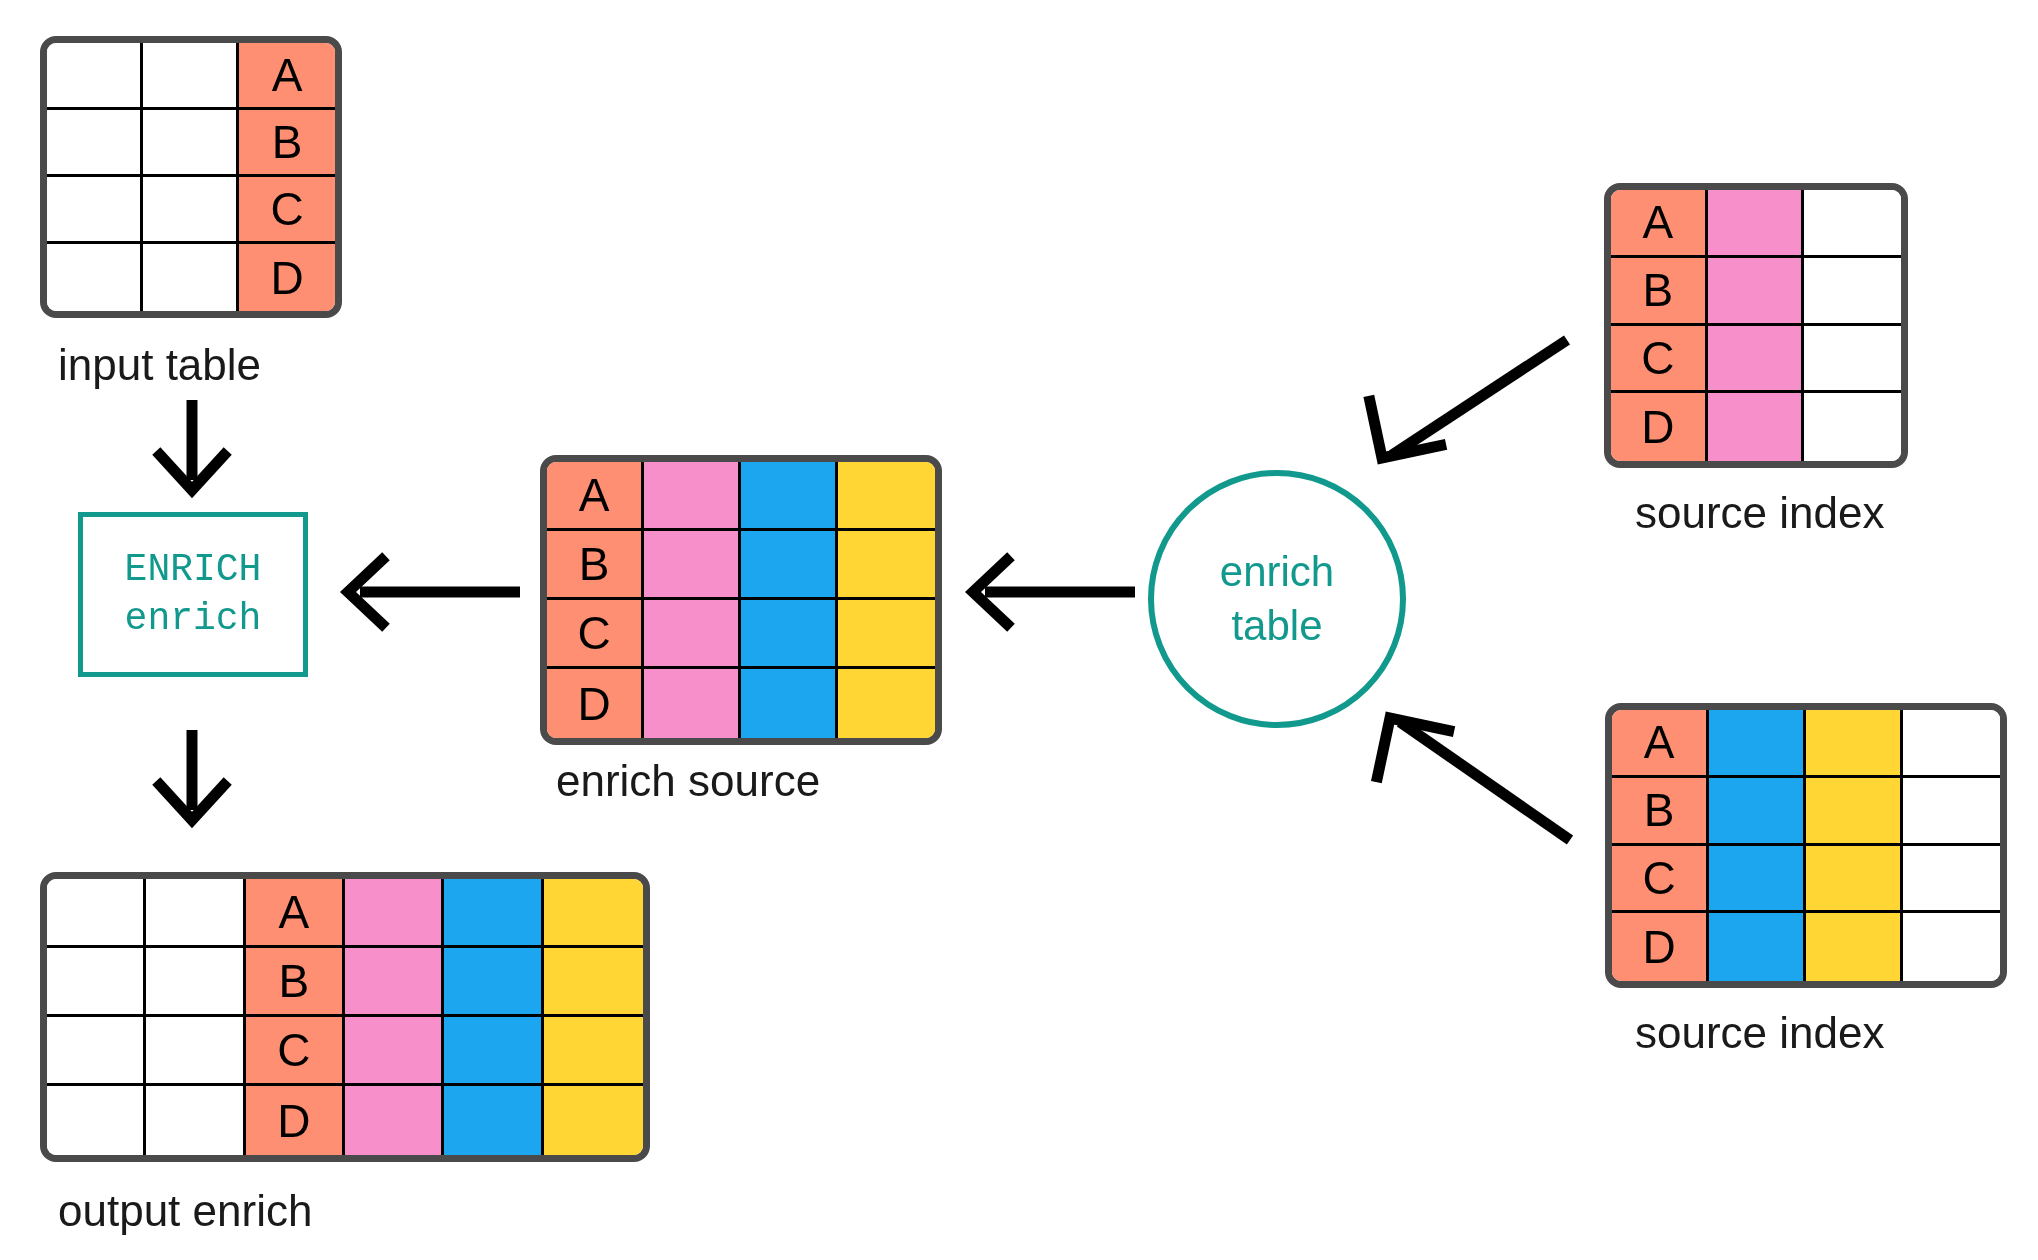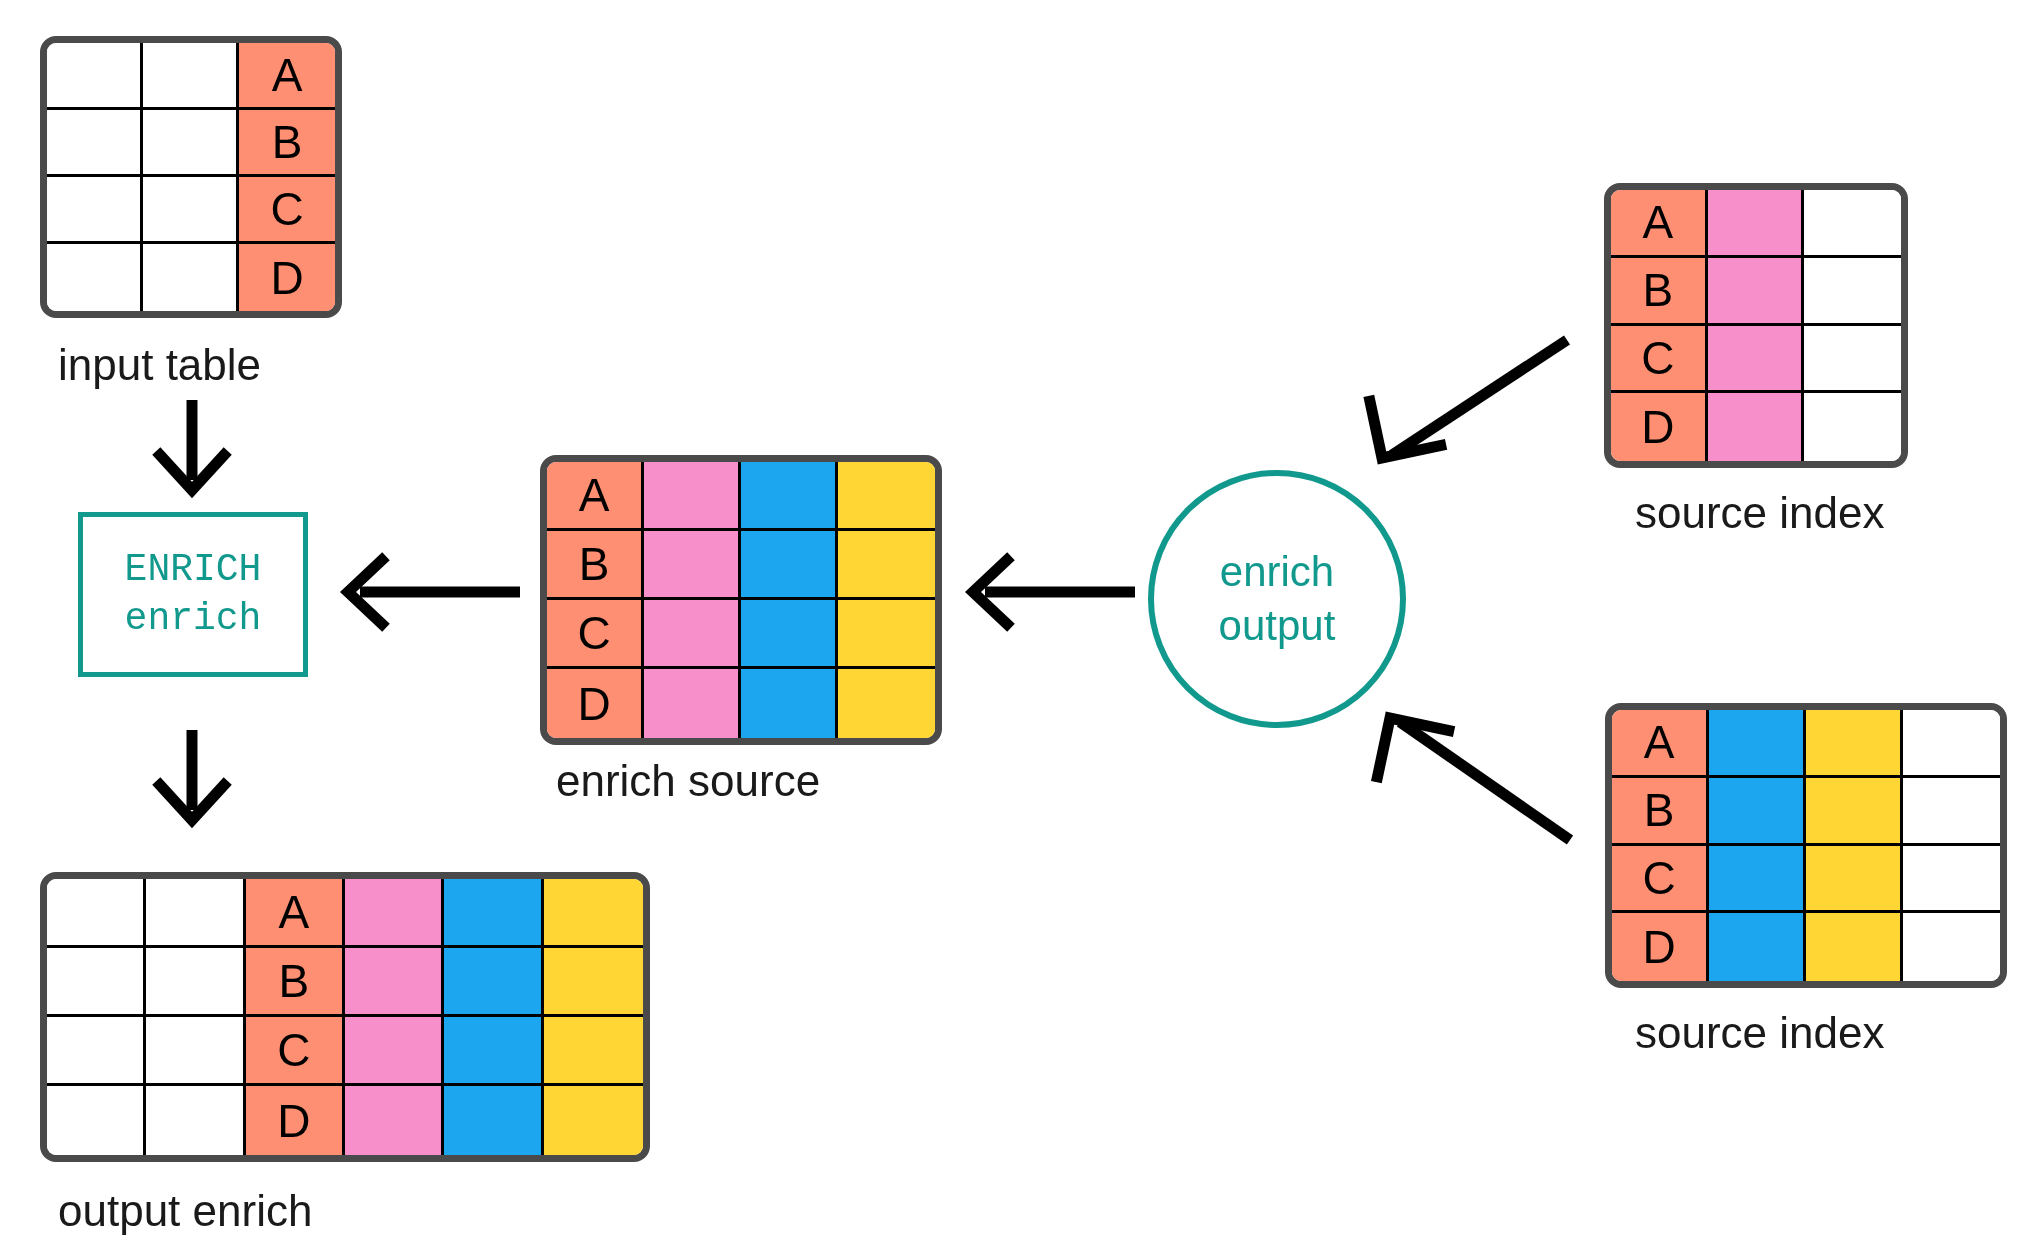--- a/index.html
+++ b/index.html
@@ -200,21 +200,21 @@
       <div class="cell last-col" style="background: rgb(255, 214, 51);"></div>
       <div class="cell last-row" style="background: rgb(255, 143, 114);">D</div>
       <div class="cell last-row" style="background: rgb(247, 143, 202);"></div>
       <div class="cell last-row" style="background: rgb(28, 166, 240);"></div>
       <div class="cell last-col last-row" style="background: rgb(255, 214, 51);"></div>
     </div>
   <div class="caption" style="left:556px; top:756px;">enrich source</div>
 
   <div id="enrich-policy" style="left:1148px; top:470px; width:258px; height:258px;">
     <span>enrich</span>
-    <span>output</span>
+    <span>table</span>
   </div>
 
   <div class="tbl" id="source-index-top" style="left:1604px; top:183px; width:304px; height:285px;
               grid-template-columns: repeat(3, 1fr);
               grid-template-rows: repeat(4, 1fr);">
       <div class="cell" style="background: rgb(255, 143, 114);">A</div>
       <div class="cell" style="background: rgb(247, 143, 202);"></div>
       <div class="cell last-col" style="background: rgb(255, 255, 255);"></div>
       <div class="cell" style="background: rgb(255, 143, 114);">B</div>
       <div class="cell" style="background: rgb(247, 143, 202);"></div>

